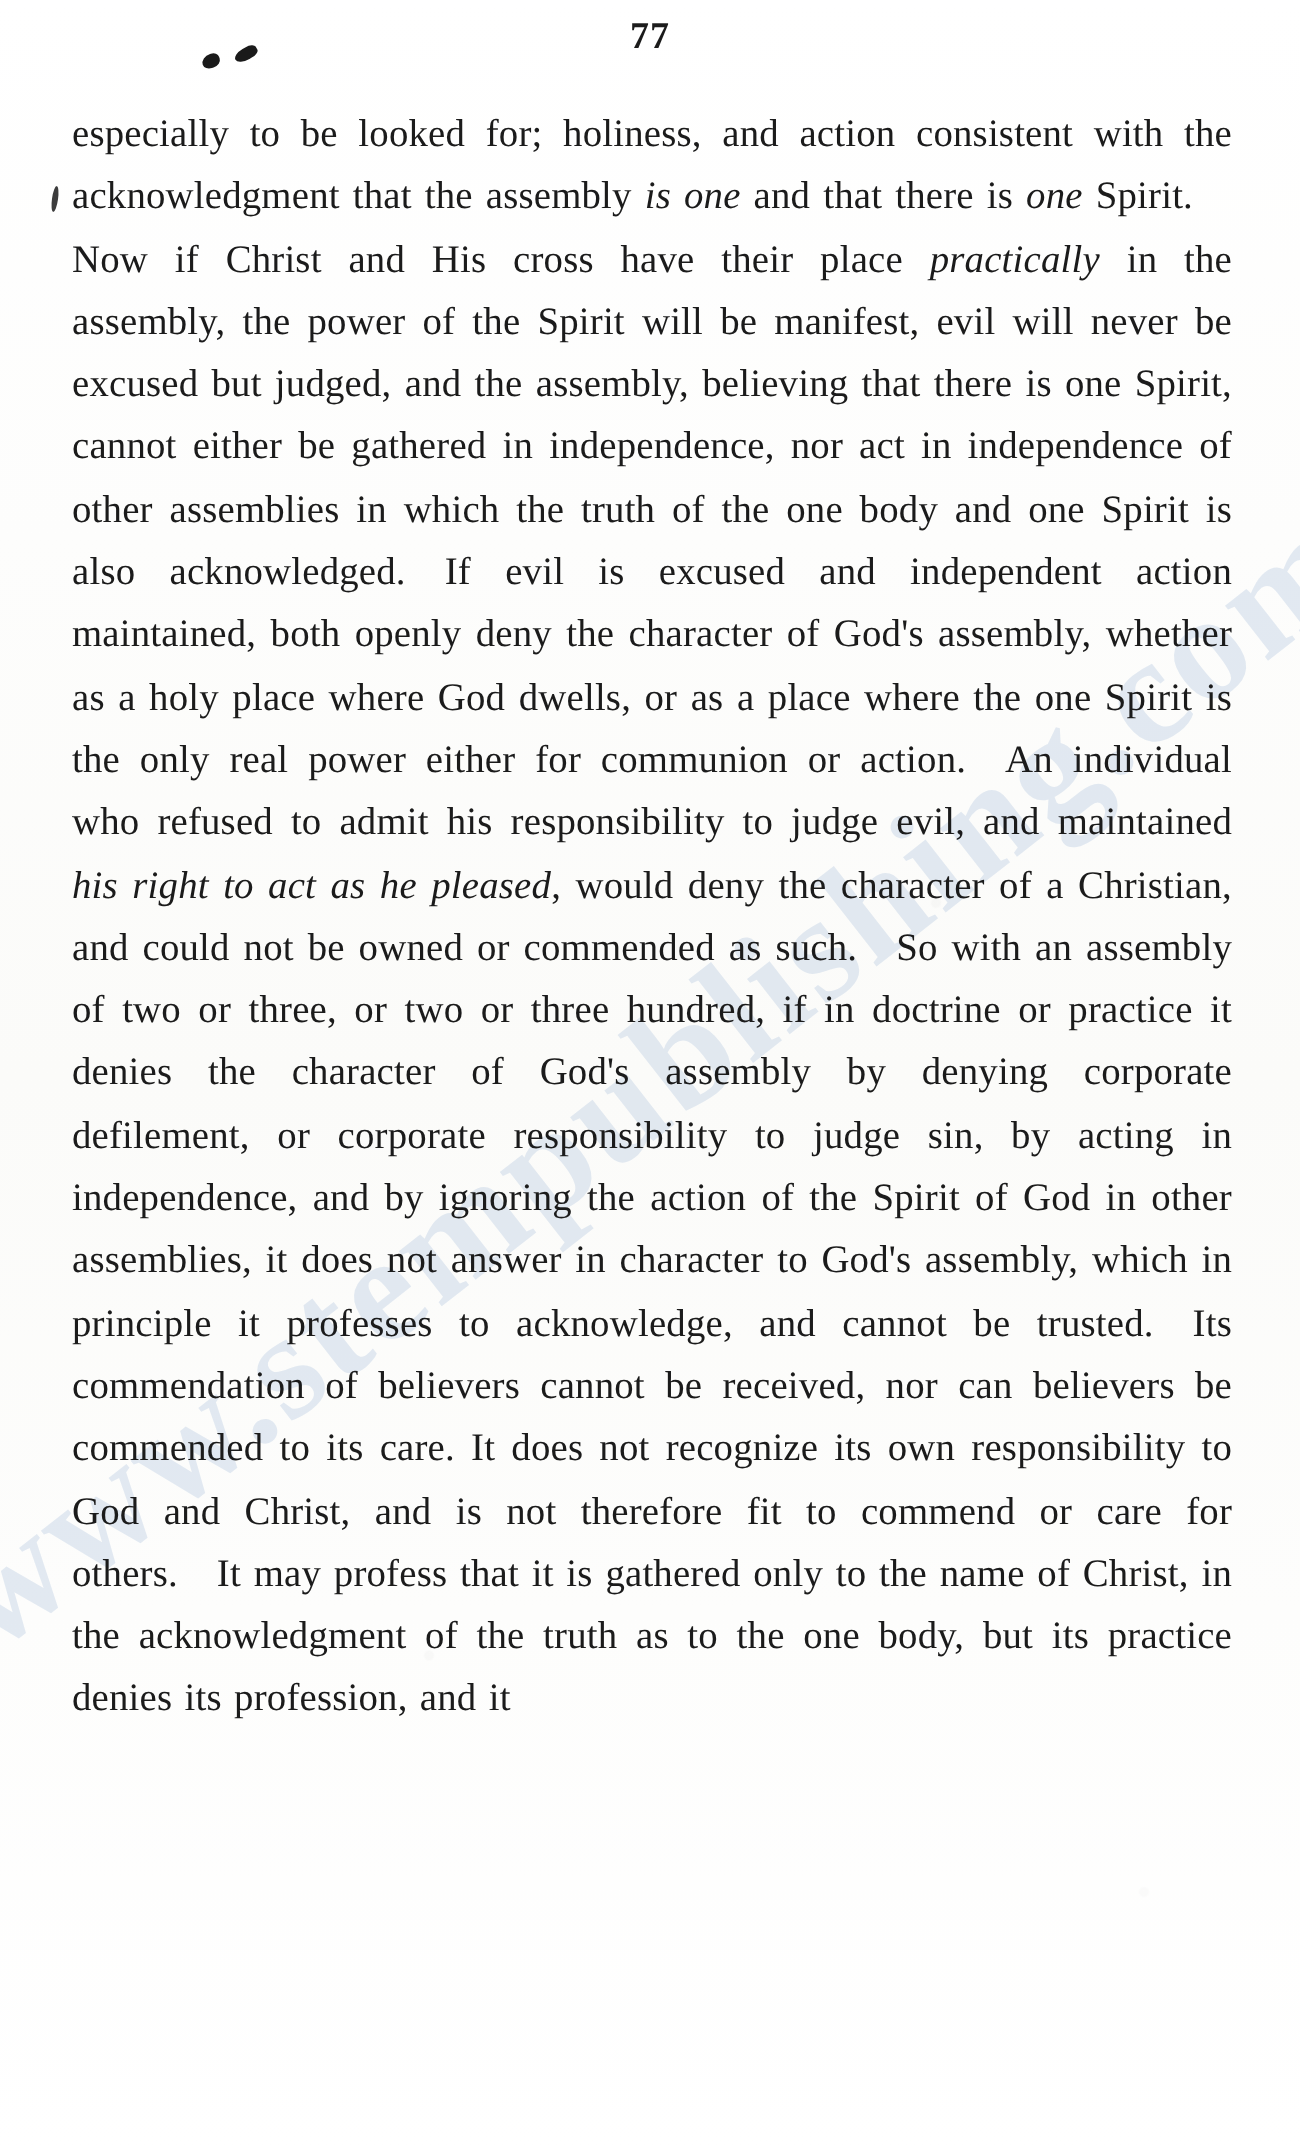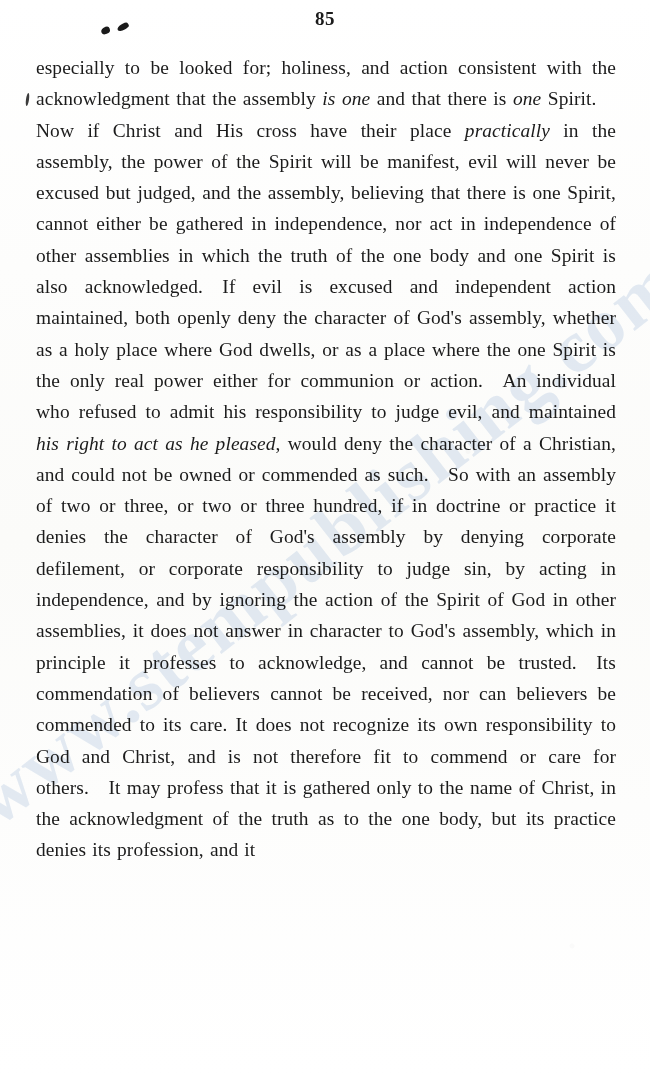--- a/index.html
+++ b/index.html
@@ -114,21 +114,21 @@
     font-style: italic;
   }
 </style>
 </head>
 <body>
 
 <div class="page">
 
   <div class="paper-tint"></div>
 
-  <div class="page-number">85</div>
+  <div class="page-number">77</div>
 
   <div class="ink-mark mark-a"></div>
   <div class="ink-mark mark-b"></div>
   <div class="ink-mark mark-c"></div>
 
   <div class="watermark">
     <span style="color: rgb(159, 184, 216);">www.stempublishing.com</span>
   </div>
 
   <div class="body-text">

